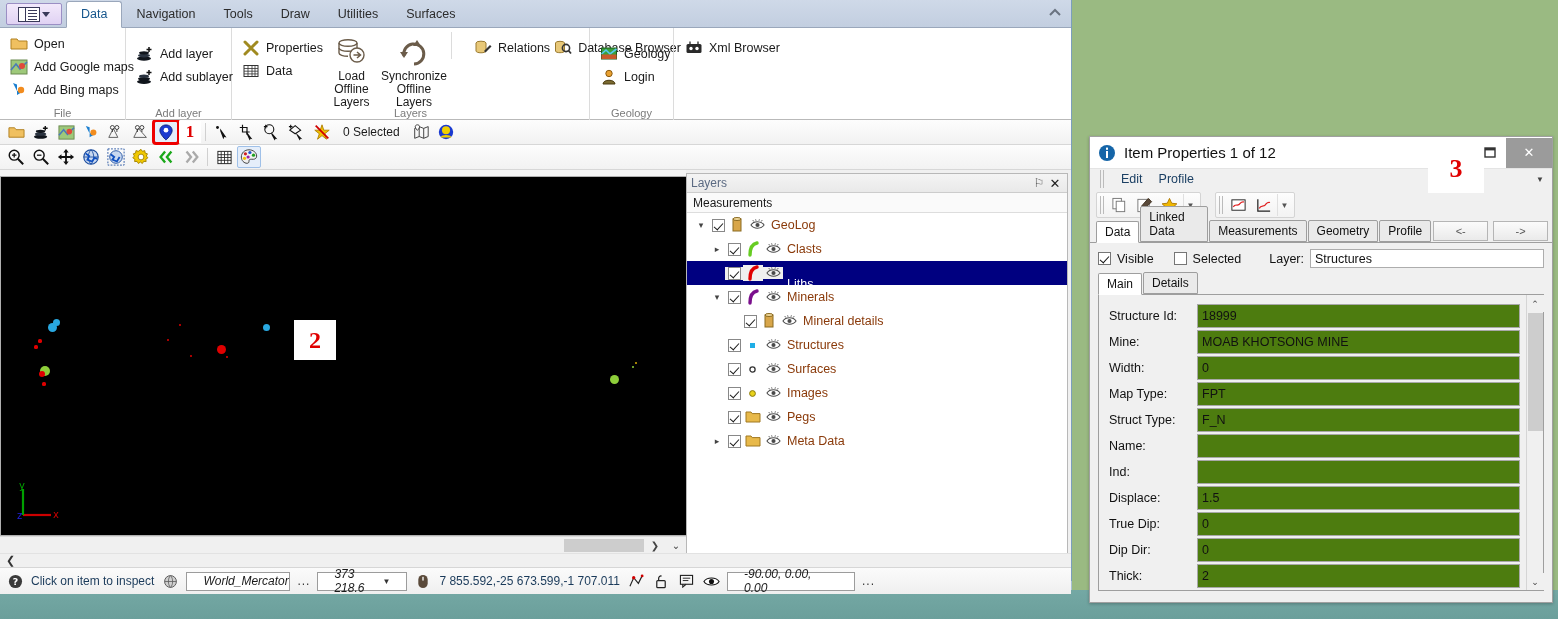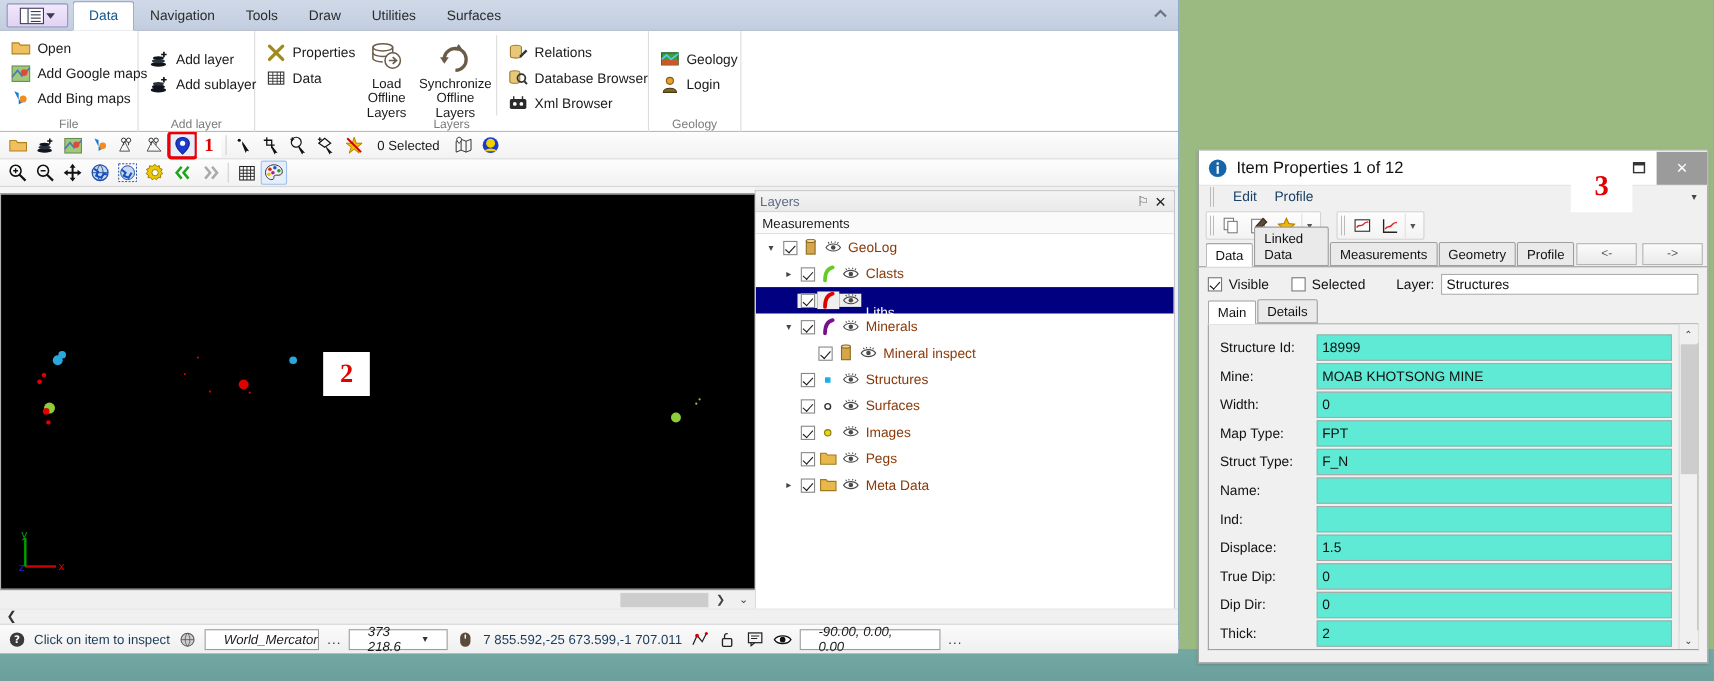--- a/index.html
+++ b/index.html
@@ -146,21 +146,21 @@
       border:solid #111;border-width:0 1.7px 1.7px 0;transform:rotate(42deg);}
   .field { height:19px; border:1px solid #adadad; background:#fff; display:flex;
       align-items:center; padding:0 4px; font-size:12.5px; color:#111; }
   .subtabs { display:flex; align-items:flex-end; height:21px; gap:1px; margin-top:6px;
       border-bottom:1px solid #9e9e9e;}
   .form-area { border:1px solid #9e9e9e; border-top:none; background:#f0f0f0;
       height:296px; display:flex; }
   .form-scroll { flex:1; padding:8px 6px 0 10px; }
   .frow { display:flex; align-items:center; height:26px; }
   .flabel { width:88px; font-size:12.5px; color:#111; }
-  .finput { flex:1; height:24px; border:1px solid #a8a8a8; background:#5eead4;
+  .finput { flex:1; height:24px; border:1px solid #a8a8a8; background:#4d7c0f;
       display:flex; align-items:center; padding:0 4px; font-size:12.5px; color:#111; }
   .vscroll { width:17px; background:#f0f0f0; border-left:1px solid #d5d5d5;
       display:flex; flex-direction:column; align-items:center; }
   .vsbtn { width:17px;height:17px;display:flex;align-items:center;justify-content:center;
       font-size:9px;color:#444; background:#f0f0f0;}
   .vthumb { width:15px; height:118px; background:#cdcdcd; margin:1px 0;}
   .vtrack { flex:1; }
   .annot3 { position:absolute; right:68px; top:8px; width:56px; height:48px;
       background:#fff; color:#e00000; font-weight:bold; font-size:26px;
       font-family:"Liberation Serif", serif; display:flex; align-items:center; justify-content:center;}
@@ -290,21 +290,21 @@
         <div class="rbig">
           <span class="big-ico">
             <svg width="34" height="32" viewBox="0 0 34 32">
               <path d="M7 20 A10 10 0 1 1 17 28" fill="none" stroke="#6b5c4a" stroke-width="3"></path>
               <path d="M3 16 L7 22 L11 16 Z" fill="#6b5c4a"></path>
               <path d="M24 10 L20 4 L16 10 Z" fill="#6b5c4a"></path>
             </svg>
           </span>
           <span class="big-lbl">Synchronize Offline Layers</span>
         </div>
-        <div style="display:flex;flex-direction:column; padding-top:4px; width:130px; border-left:1px solid #dcdcdc; margin-left:4px; padding-left:8px;">
+        <div style="display:flex;flex-direction:row; padding-top:4px; width:130px; border-left:1px solid #dcdcdc; margin-left:4px; padding-left:20px;">
           <div class="rrow">
             <span class="ricon">
               <svg width="18" height="18" viewBox="0 0 18 18">
                   <ellipse cx="7" cy="4" rx="5" ry="1.8" fill="#e8c878" stroke="#9a7a30"></ellipse>
                   <path d="M2 4v8c0 1 2.2 1.8 5 1.8s5-.8 5-1.8V4" fill="#e8c878" stroke="#9a7a30"></path>
                   <path d="M10 12 L16 6 L17.5 7.5 L11.5 13.5 Z" fill="#333"></path>
                 </svg>
             </span>
             <span class="lbl">Relations</span>
           </div>
@@ -673,21 +673,21 @@
                 <ellipse cx="7" cy="2" rx="4" ry="1.5" fill="#f0d89a" stroke="#8a6a20"></ellipse>
               </svg>
             </span>
             <span class="leye">
               <svg width="15" height="12" viewBox="0 0 16 12">
                 <path d="M1 6 C4 1.5 12 1.5 15 6 C12 10.5 4 10.5 1 6Z" fill="none" stroke="#4a4a4a" stroke-width="1.1"></path>
                 <circle cx="8" cy="6" r="2.2" fill="#4a4a4a"></circle>
                 <path d="M4 2.2 L3 .8M6.4 1.4 L6 0M9.6 1.4 L10 0M12 2.2 L13 .8" stroke="#4a4a4a" stroke-width="1"></path>
               </svg>
             </span>
-            <span class="lname">Mineral inspect</span>
+            <span class="lname">Mineral details</span>
           </div>
           <div class="lrow">
             <span style="width: 22px;"></span>
             <span class="ltw"></span>
             <span class="lcheck-cell" style="width: 18px; display: flex; align-items: center; justify-content: center;">
               <span class="lchk on"></span>
             </span>
             <span class="lsym">
               <svg width="14" height="16" viewBox="0 0 14 16">
                 <rect x="4" y="6" width="5" height="5" fill="#1faee6"></rect>

